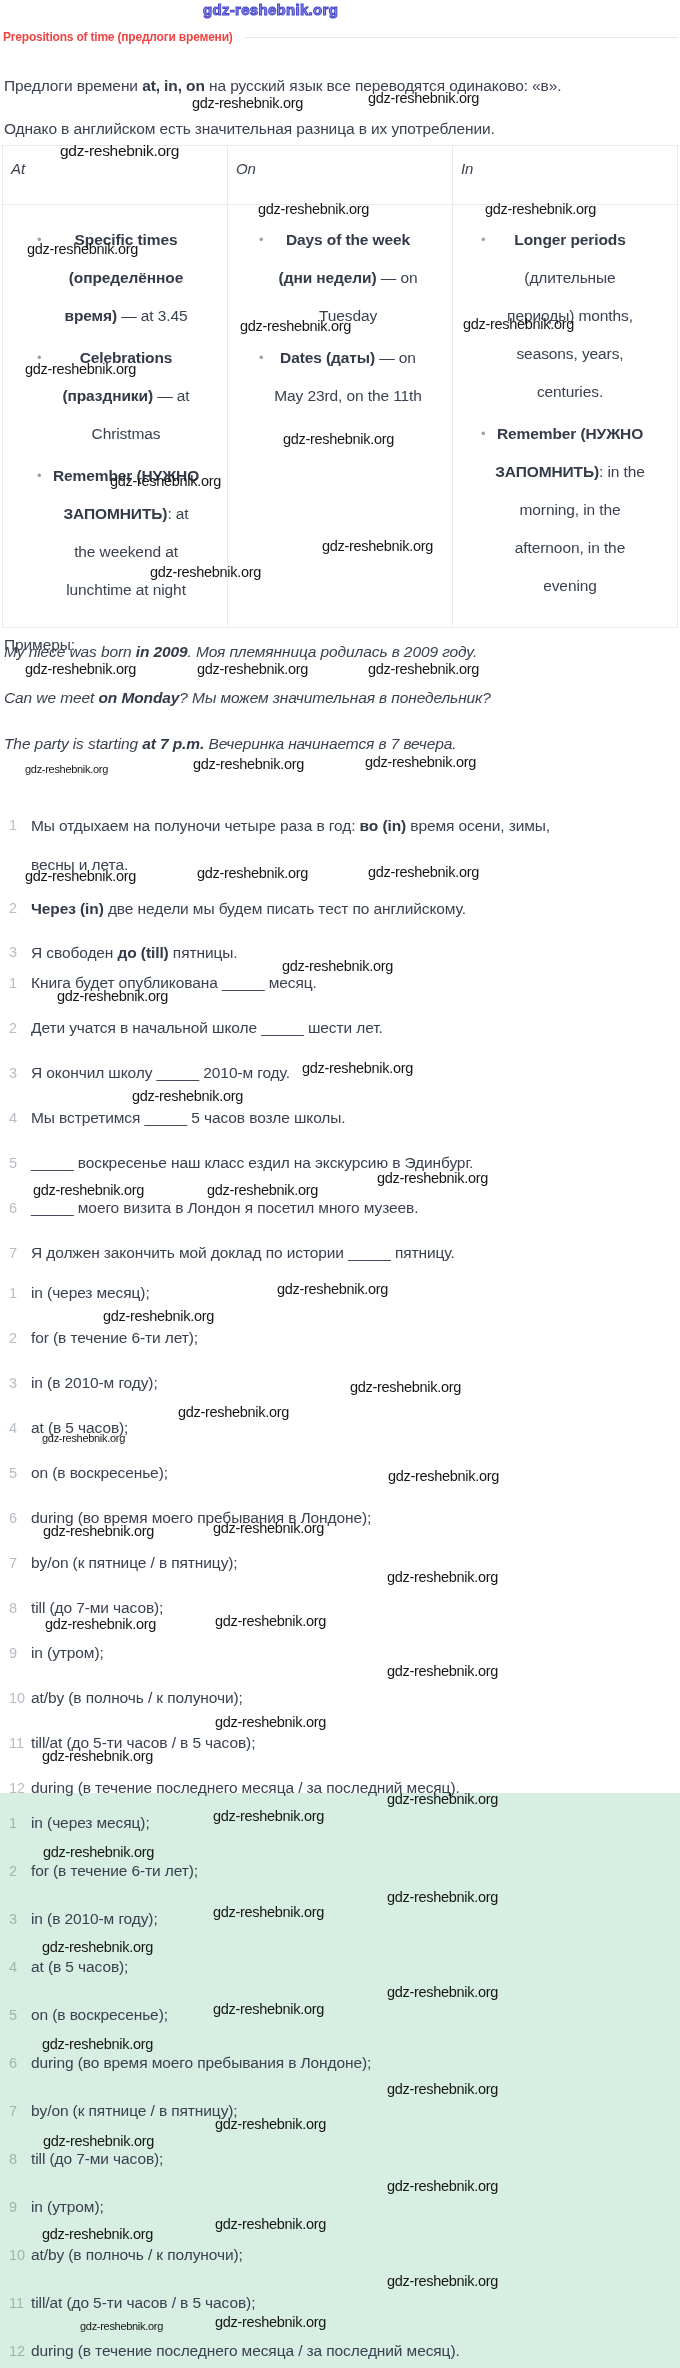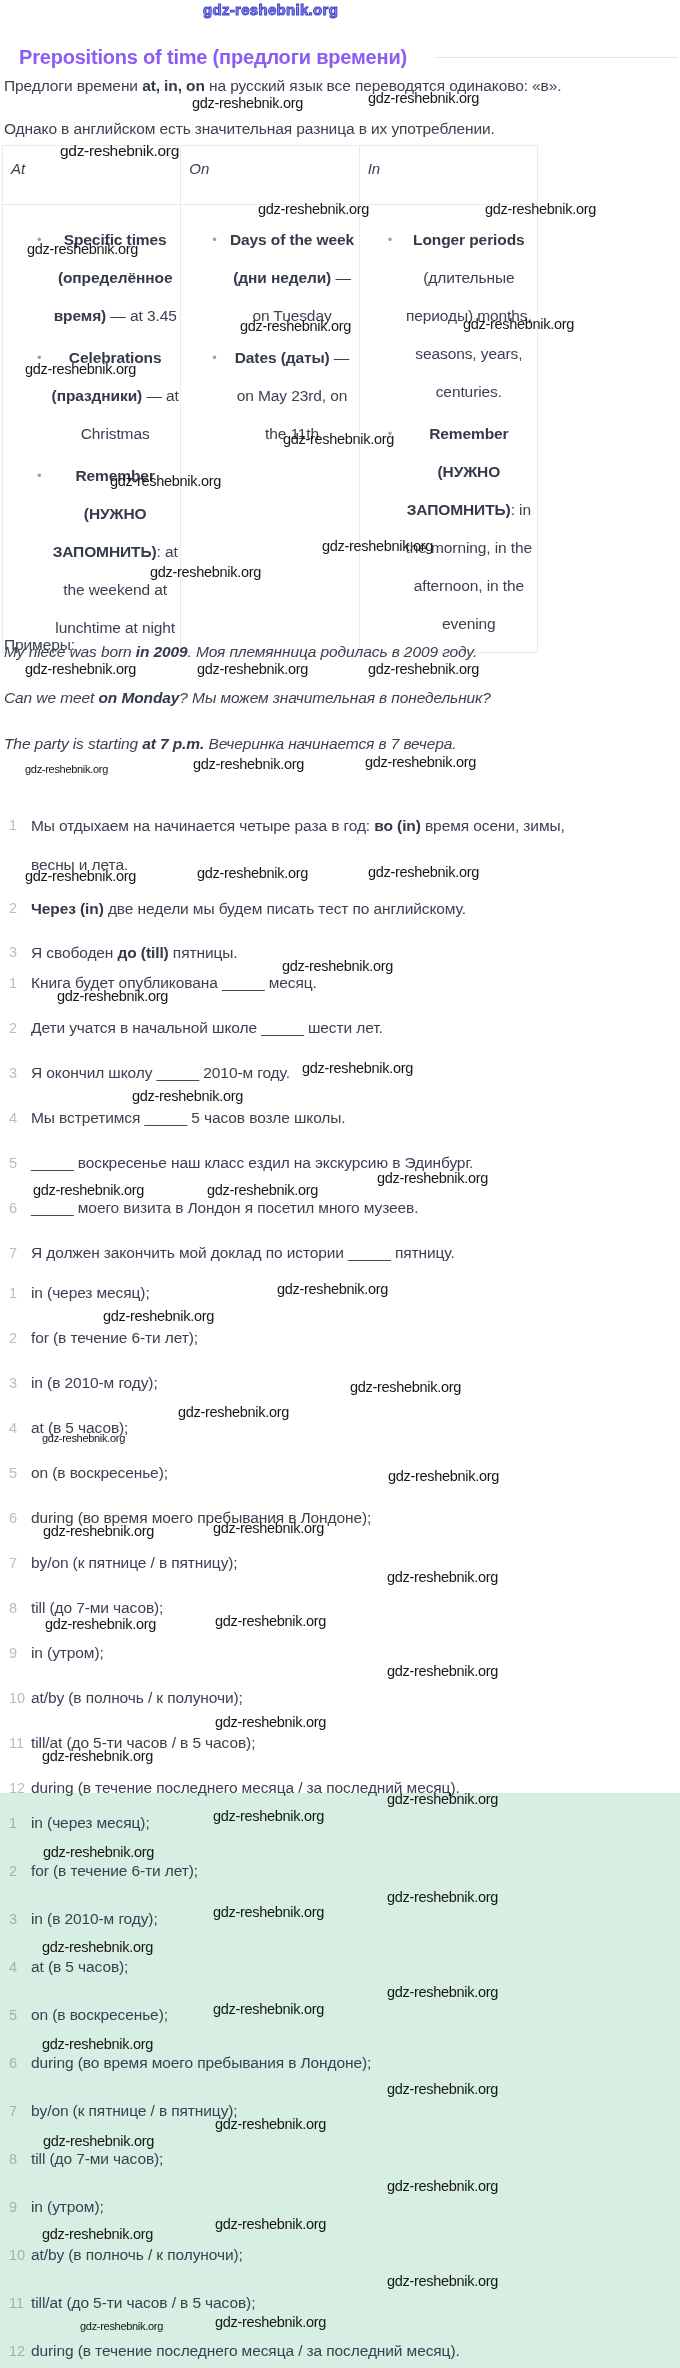--- a/index.html
+++ b/index.html
@@ -5,28 +5,28 @@
   html,body { margin:0; padding:0; background:#fff; }
   .page {
     position:relative; width:680px; height:2368px; overflow:hidden;
     background:#ffffff; color:#3a4150;
     font-family:"Liberation Sans","DejaVu Sans",sans-serif;
     font-size:15.5px; letter-spacing:-0.1px;
   }
   .green-bg { position:absolute; left:0; top:1793px; width:680px; height:575px; background:#d7efe2; }
 
   .title-row { position:absolute; top:30px; left:3px; right:2px; display:flex; align-items:center; }
-  .title-row h1 { margin:16px; font-size:20px; font-weight:bold; color:#8b5cf6; letter-spacing:-0.2px; }
+  .title-row h1 { margin:0; font-size:12px; font-weight:bold; color:#ef4444; letter-spacing:-0.2px; }
   .rule { flex:1; border-top:1px solid #e4e5e9; margin-left:12px; }
 
   .intro { position:absolute; left:4px; right:20px; margin:0; line-height:20px; }
   #intro1 { top:76px; }
   #intro2 { top:119px; }
 
-  table.prep { position:absolute; top:145px; left:2px; width:536px; height:483px;
+  table.prep { position:absolute; top:145px; left:2px; width:676px; height:483px;
                border-collapse:collapse; table-layout:fixed; }
   .prep th, .prep td { border:1px solid #e9eaec; vertical-align:top;text-align:center; }
   .prep th { height:44px; font-style:italic; font-weight:normal; text-align:left;
              padding:14px 0 0 8px; font-size:15px; color:#3a4150; }
   .prep td { padding-top:16px; }
   .prep td.c1 { padding-left:48px; }
   .prep td.c2 { padding-left:45px; }
   .prep td.c3 { padding-left:42px; }
   .prep ul { margin:0; padding:0; list-style:none; }
   .prep li { position:relative; line-height:38px; margin-bottom:4px; max-width:150px; }
@@ -119,21 +119,21 @@
   <p class="example"><span>My niece was born </span><b>in 2009</b><span>. Моя племянница родилась в 2009 году.</span></p>
 
   <p class="example"><span>Can we meet </span><b>on Monday</b><span>? Мы можем значительная в понедельник?</span></p>
 
   <p class="example"><span>The party is starting </span><b>at 7 p.m.</b><span> Вечеринка начинается в 7 вечера.</span></p>
 </div>
 
   <ol class="num-list listA">
   <li>
         <span class="num">1</span>
-        <span class="txt"><span>Мы отдыхаем на начинается четыре раза в год: </span><b>во (in)</b><span> время осени, зимы, весны и лета.</span></span>
+        <span class="txt"><span>Мы отдыхаем на полуночи четыре раза в год: </span><b>во (in)</b><span> время осени, зимы, весны и лета.</span></span>
       </li>
 
   <li>
         <span class="num">2</span>
         <span class="txt"><span></span><b>Через (in)</b><span> две недели мы будем писать тест по английскому.</span></span>
       </li>
 
   <li>
         <span class="num">3</span>
         <span class="txt"><span>Я свободен </span><b>до (till)</b><span> пятницы.</span></span>

